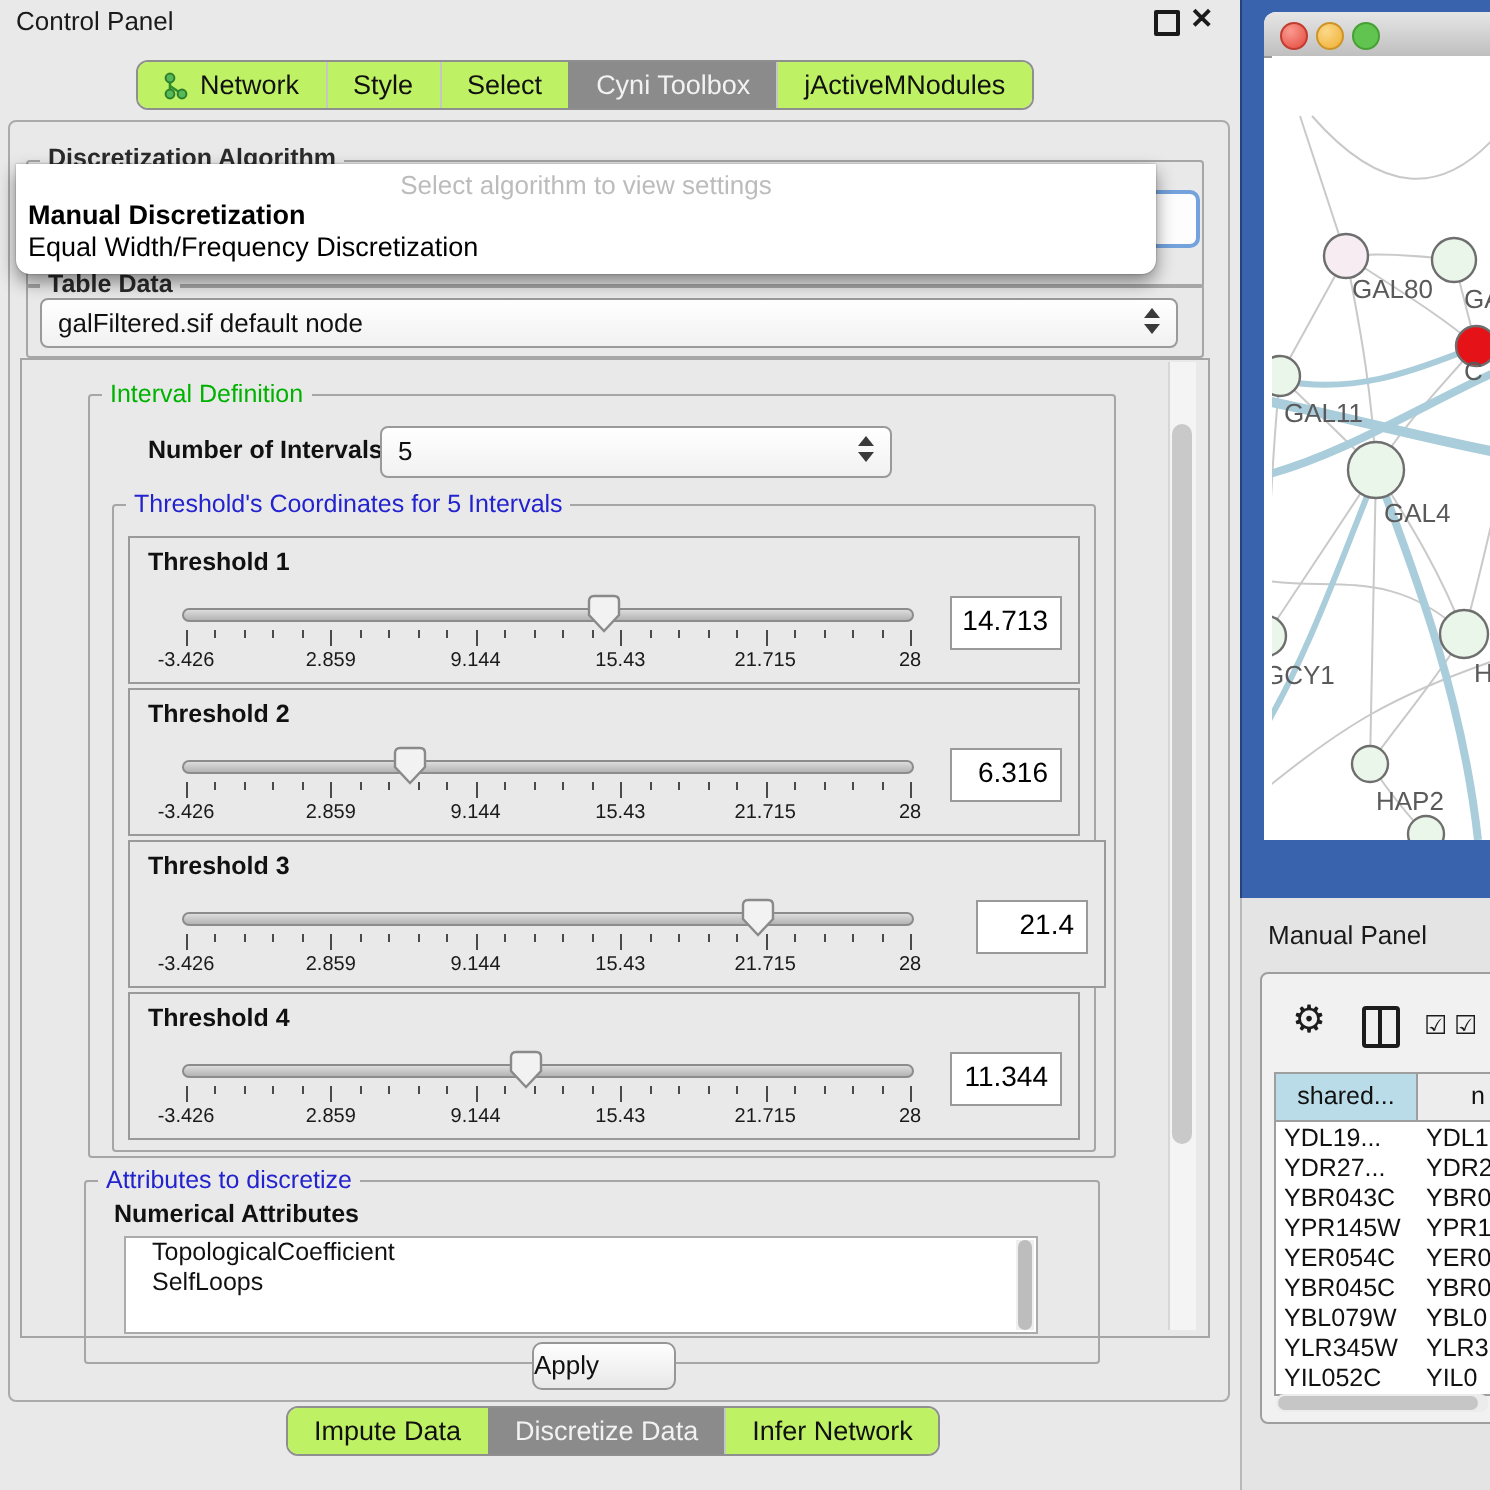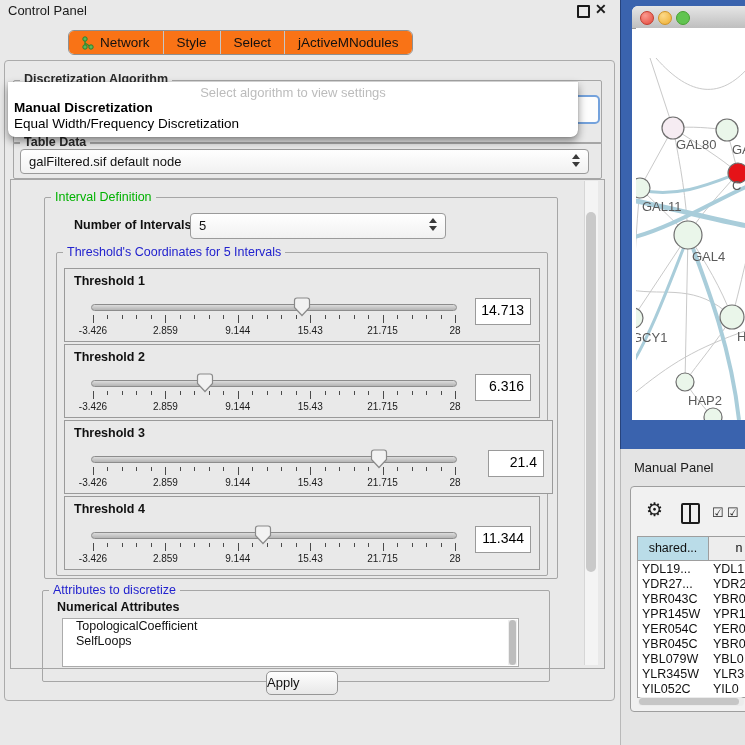--- a/index.html
+++ b/index.html
@@ -8,21 +8,21 @@
   .abs{position:absolute;}
 
   
   #title-bar{left:0;top:0;width:620px;height:22px;background:#E9E9E9;}
   #win-title{left:8px;top:3px;font-size:13px;color:#1A1A1A;}
   #float-btn{left:577px;top:5px;width:9px;height:9px;border:2px solid #1A1A1A;border-radius:1px;background:transparent;}
   #close-btn{left:595px;top:1px;font-size:14px;font-weight:bold;color:#1A1A1A;}
 
   
   .seg-bar{display:flex;height:23px;background:#FBFBFB;border:1px solid #8F8F8F;border-radius:6px;overflow:hidden;font-size:13.5px;}
-  .seg-tab{display:flex;align-items:center;padding:0 13px;color:#111;white-space:nowrap;background:#f97316;}
+  .seg-tab{display:flex;align-items:center;padding:0 13px;color:#111;white-space:nowrap;background:#bef264;}
   .seg-tab + .seg-tab{border-left:1px solid #C6C6C6;}
   .seg-tab.active{background:#8B8B8B;color:#F2F2F2;border-left:1px solid #8B8B8B;}
   .tab-icon{margin-right:6px;display:inline-flex;}
   #top-tab-bar{left:68px;top:30px;}
   #bottom-tab-bar{left:143px;top:703px;}
 
   
   #content-panel{left:4px;top:60px;width:609px;height:639px;border:1px solid #ABABAB;border-radius:4px;background:#E9E9E9;}
 
   .group{border:1px solid #A6A6A6;border-radius:2px;}
@@ -144,20 +144,23 @@
             <circle cx="9" cy="11" r="2.2" fill="#57B957" stroke="#2F7F2F"></circle>
           </svg>
         </span>
         <span>Network</span>
       </div>
       <div class="seg-tab">
         <span>Style</span>
       </div>
       <div class="seg-tab">
         <span>Select</span>
+      </div>
+      <div class="seg-tab active">
+        <span>Cyni Toolbox</span>
       </div>
       <div class="seg-tab">
         <span>jActiveMNodules</span>
       </div>
     </div>
 
   <div class="abs" id="content-panel"></div>
 
   <div class="abs group" id="algo-group"></div>
   <span class="abs group-title gt-dark" id="algo-title">Discretization Algorithm</span>
@@ -377,20 +380,31 @@
         <div class="attr-item">TopologicalCoefficient</div>
         <div class="attr-item">SelfLoops</div>
       </div>
     <div id="attr-scroll">
         <div id="attr-scroll-thumb"></div>
       </div>
   </div>
 
   <div class="abs" id="apply-btn">Apply</div>
 
+  <div class="abs seg-bar" id="bottom-tab-bar">
+      <div class="seg-tab">
+        <span>Impute Data</span>
+      </div>
+      <div class="seg-tab active">
+        <span>Discretize Data</span>
+      </div>
+      <div class="seg-tab">
+        <span>Infer Network</span>
+      </div>
+    </div>
 
   <div class="abs" id="network-frame"></div>
   <div class="abs" id="mac-window">
     <div class="abs" id="mac-titlebar">
       <span class="traffic" id="tl-red"></span>
       <span class="traffic" id="tl-yellow"></span>
       <span class="traffic" id="tl-green"></span>
     </div>
   </div>
   <div class="abs" id="net-canvas"><svg width="109" height="392" viewBox="0 0 109 392">

